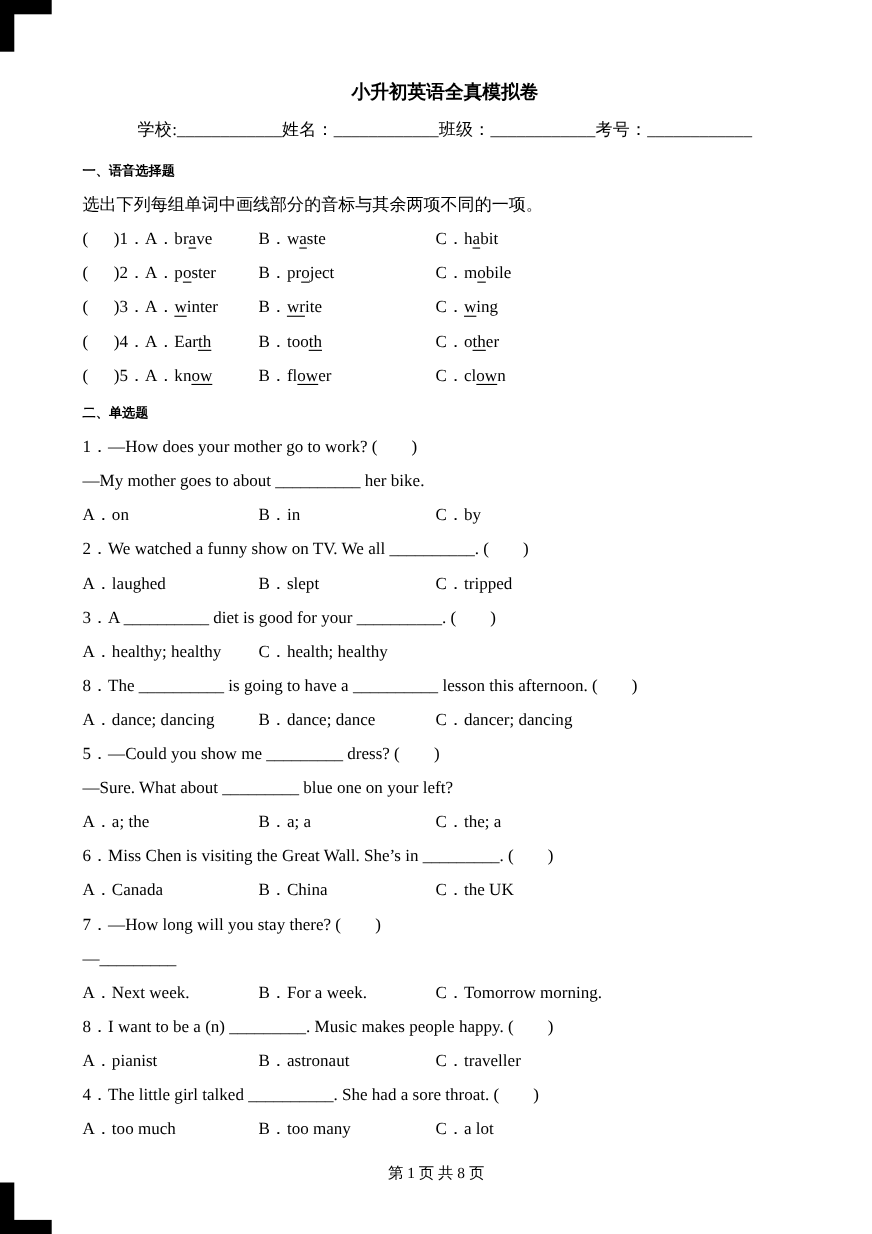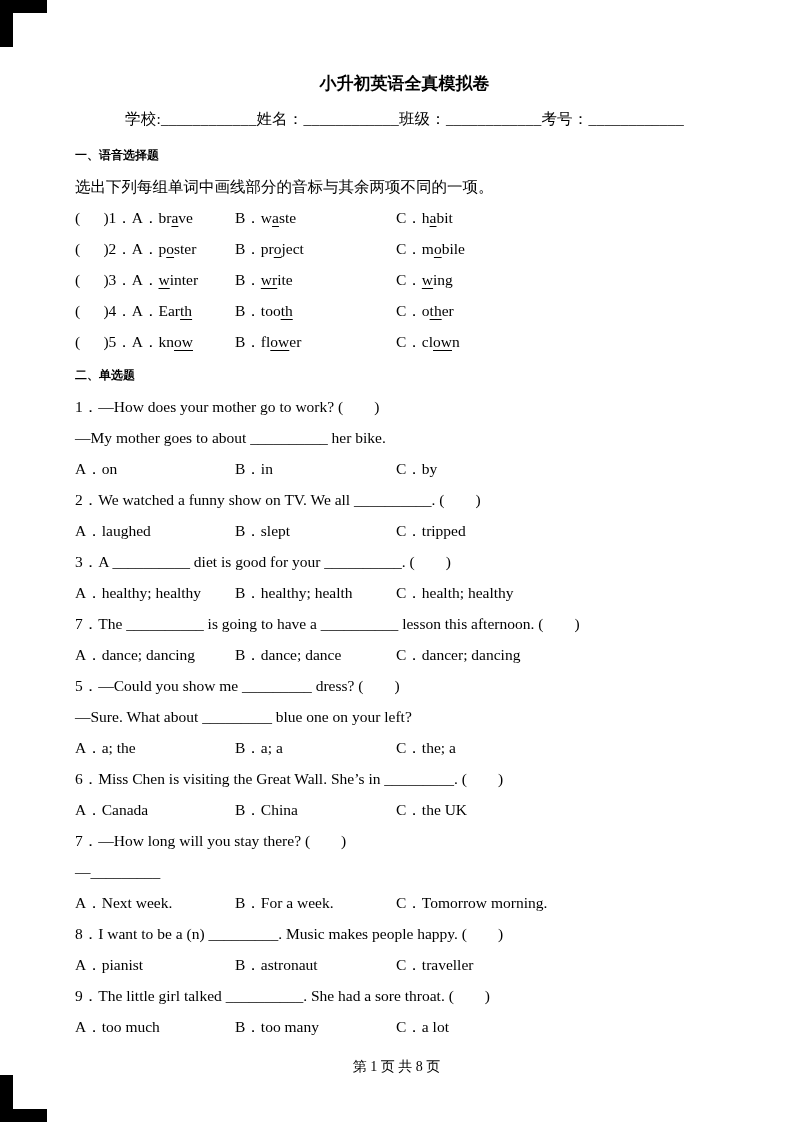--- a/index.html
+++ b/index.html
@@ -63,33 +63,33 @@
 
   <h2 class="sec2">二、单选题</h2>
 
   <div id="mc">
       <p class="line">1．—How does your mother go to work? (        )</p>
       <p class="line">—My mother goes to about __________ her bike.</p>
       <div class="prow"><div class="c1">A．on</div><div class="c2">B．in</div><div class="c3">C．by</div></div>
       <p class="line">2．We watched a funny show on TV. We all __________. (        )</p>
       <div class="prow"><div class="c1">A．laughed</div><div class="c2">B．slept</div><div class="c3">C．tripped</div></div>
       <p class="line">3．A __________ diet is good for your __________. (        )</p>
-      <div class="prow"><div class="c1">A．healthy; healthy</div><div class="c2">B．healthy; health</div><div class="c3">C．health; healthy</div></div>
-      <p class="line">7．The __________ is going to have a __________ lesson this afternoon. (        )</p>
+      <div class="prow"><div class="c1">A．healthy; healthy</div><div class="c3">C．health; healthy</div></div>
+      <p class="line">8．The __________ is going to have a __________ lesson this afternoon. (        )</p>
       <div class="prow"><div class="c1">A．dance; dancing</div><div class="c2">B．dance; dance</div><div class="c3">C．dancer; dancing</div></div>
       <p class="line">5．—Could you show me _________ dress? (        )</p>
       <p class="line">—Sure. What about _________ blue one on your left?</p>
       <div class="prow"><div class="c1">A．a; the</div><div class="c2">B．a; a</div><div class="c3">C．the; a</div></div>
       <p class="line">6．Miss Chen is visiting the Great Wall. She’s in _________. (        )</p>
       <div class="prow"><div class="c1">A．Canada</div><div class="c2">B．China</div><div class="c3">C．the UK</div></div>
       <p class="line">7．—How long will you stay there? (        )</p>
       <p class="line">—_________</p>
       <div class="prow"><div class="c1">A．Next week.</div><div class="c2">B．For a week.</div><div class="c3">C．Tomorrow morning.</div></div>
       <p class="line">8．I want to be a (n) _________. Music makes people happy. (        )</p>
       <div class="prow"><div class="c1">A．pianist</div><div class="c2">B．astronaut</div><div class="c3">C．traveller</div></div>
-      <p class="line">9．The little girl talked __________. She had a sore throat. (        )</p>
+      <p class="line">4．The little girl talked __________. She had a sore throat. (        )</p>
       <div class="prow"><div class="c1">A．too much</div><div class="c2">B．too many</div><div class="c3">C．a lot</div></div>
     </div>
 
   <div class="footer">
     <span id="footer-text">第 1 页 共 8 页</span>
   </div>
 </div>
 
 </body></html>

